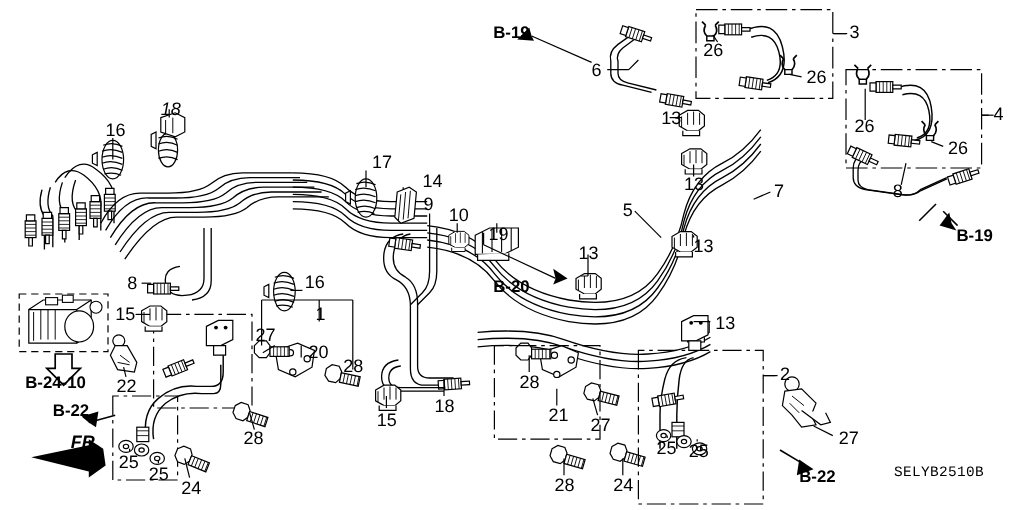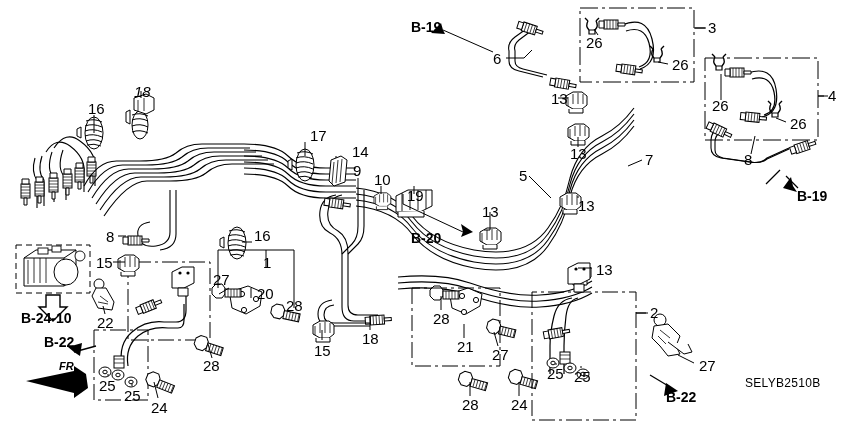--- a/index.html
+++ b/index.html
@@ -9,21 +9,21 @@
   svg#art{position:absolute;left:0;top:0;width:850px;height:425px;}
   .num{position:absolute;font-family:"Liberation Sans",sans-serif;
        font-size:15px;font-weight:400;color:#000;line-height:1;
        white-space:nowrap;letter-spacing:0px;}
   .ref{position:absolute;font-family:"Liberation Sans",sans-serif;
        font-size:14px;font-weight:bold;color:#000;line-height:1;
        white-space:nowrap;letter-spacing:0px;}
   .code{position:absolute;font-family:"Liberation Sans",sans-serif;
         font-size:12px;color:#000;letter-spacing:0.3px;white-space:nowrap;}
   .fr{position:absolute;font-family:"Liberation Sans",sans-serif;
-      font-size:11px;font-weight:bold;font-style:italic;color:#000;white-space:nowrap;}
+      font-size:15px;font-weight:bold;font-style:italic;color:#000;white-space:nowrap;}
 </style>
 </head>
 <body>
 
 <div id="stage">
 
 <svg id="art" viewBox="0 0 850 425">
   <defs>
     <g id="clip13">
       <path d="M0,0 l7,-4 l9,0 l5,4 l0,9 l-5,4 l-9,0 l-7,-4 z" fill="#fff" stroke="#000" stroke-width="1"></path>
@@ -509,15 +509,15 @@
 <div>
   <span class="ref" style="left:411px;top:20px;">B-19</span>
   <span class="ref" style="left:797px;top:189px;">B-19</span>
   <span class="ref" style="left:411px;top:231px;">B-20</span>
   <span class="ref" style="left:21px;top:311px;">B-24-10</span>
   <span class="ref" style="left:44px;top:335px;">B-22</span>
   <span class="ref" style="left:666px;top:390px;">B-22</span>
 </div>
 
 <span class="fr" style="left:59px;top:360px;">FR.</span>
-<span class="code" style="left:745px;top:376px;">SELYB2510B</span>
+<span class="code" style="left:745px;top:387px;font-family:Liberation Mono, monospace;">SELYB2510B</span>
 
 </div>
 
 </body></html>

